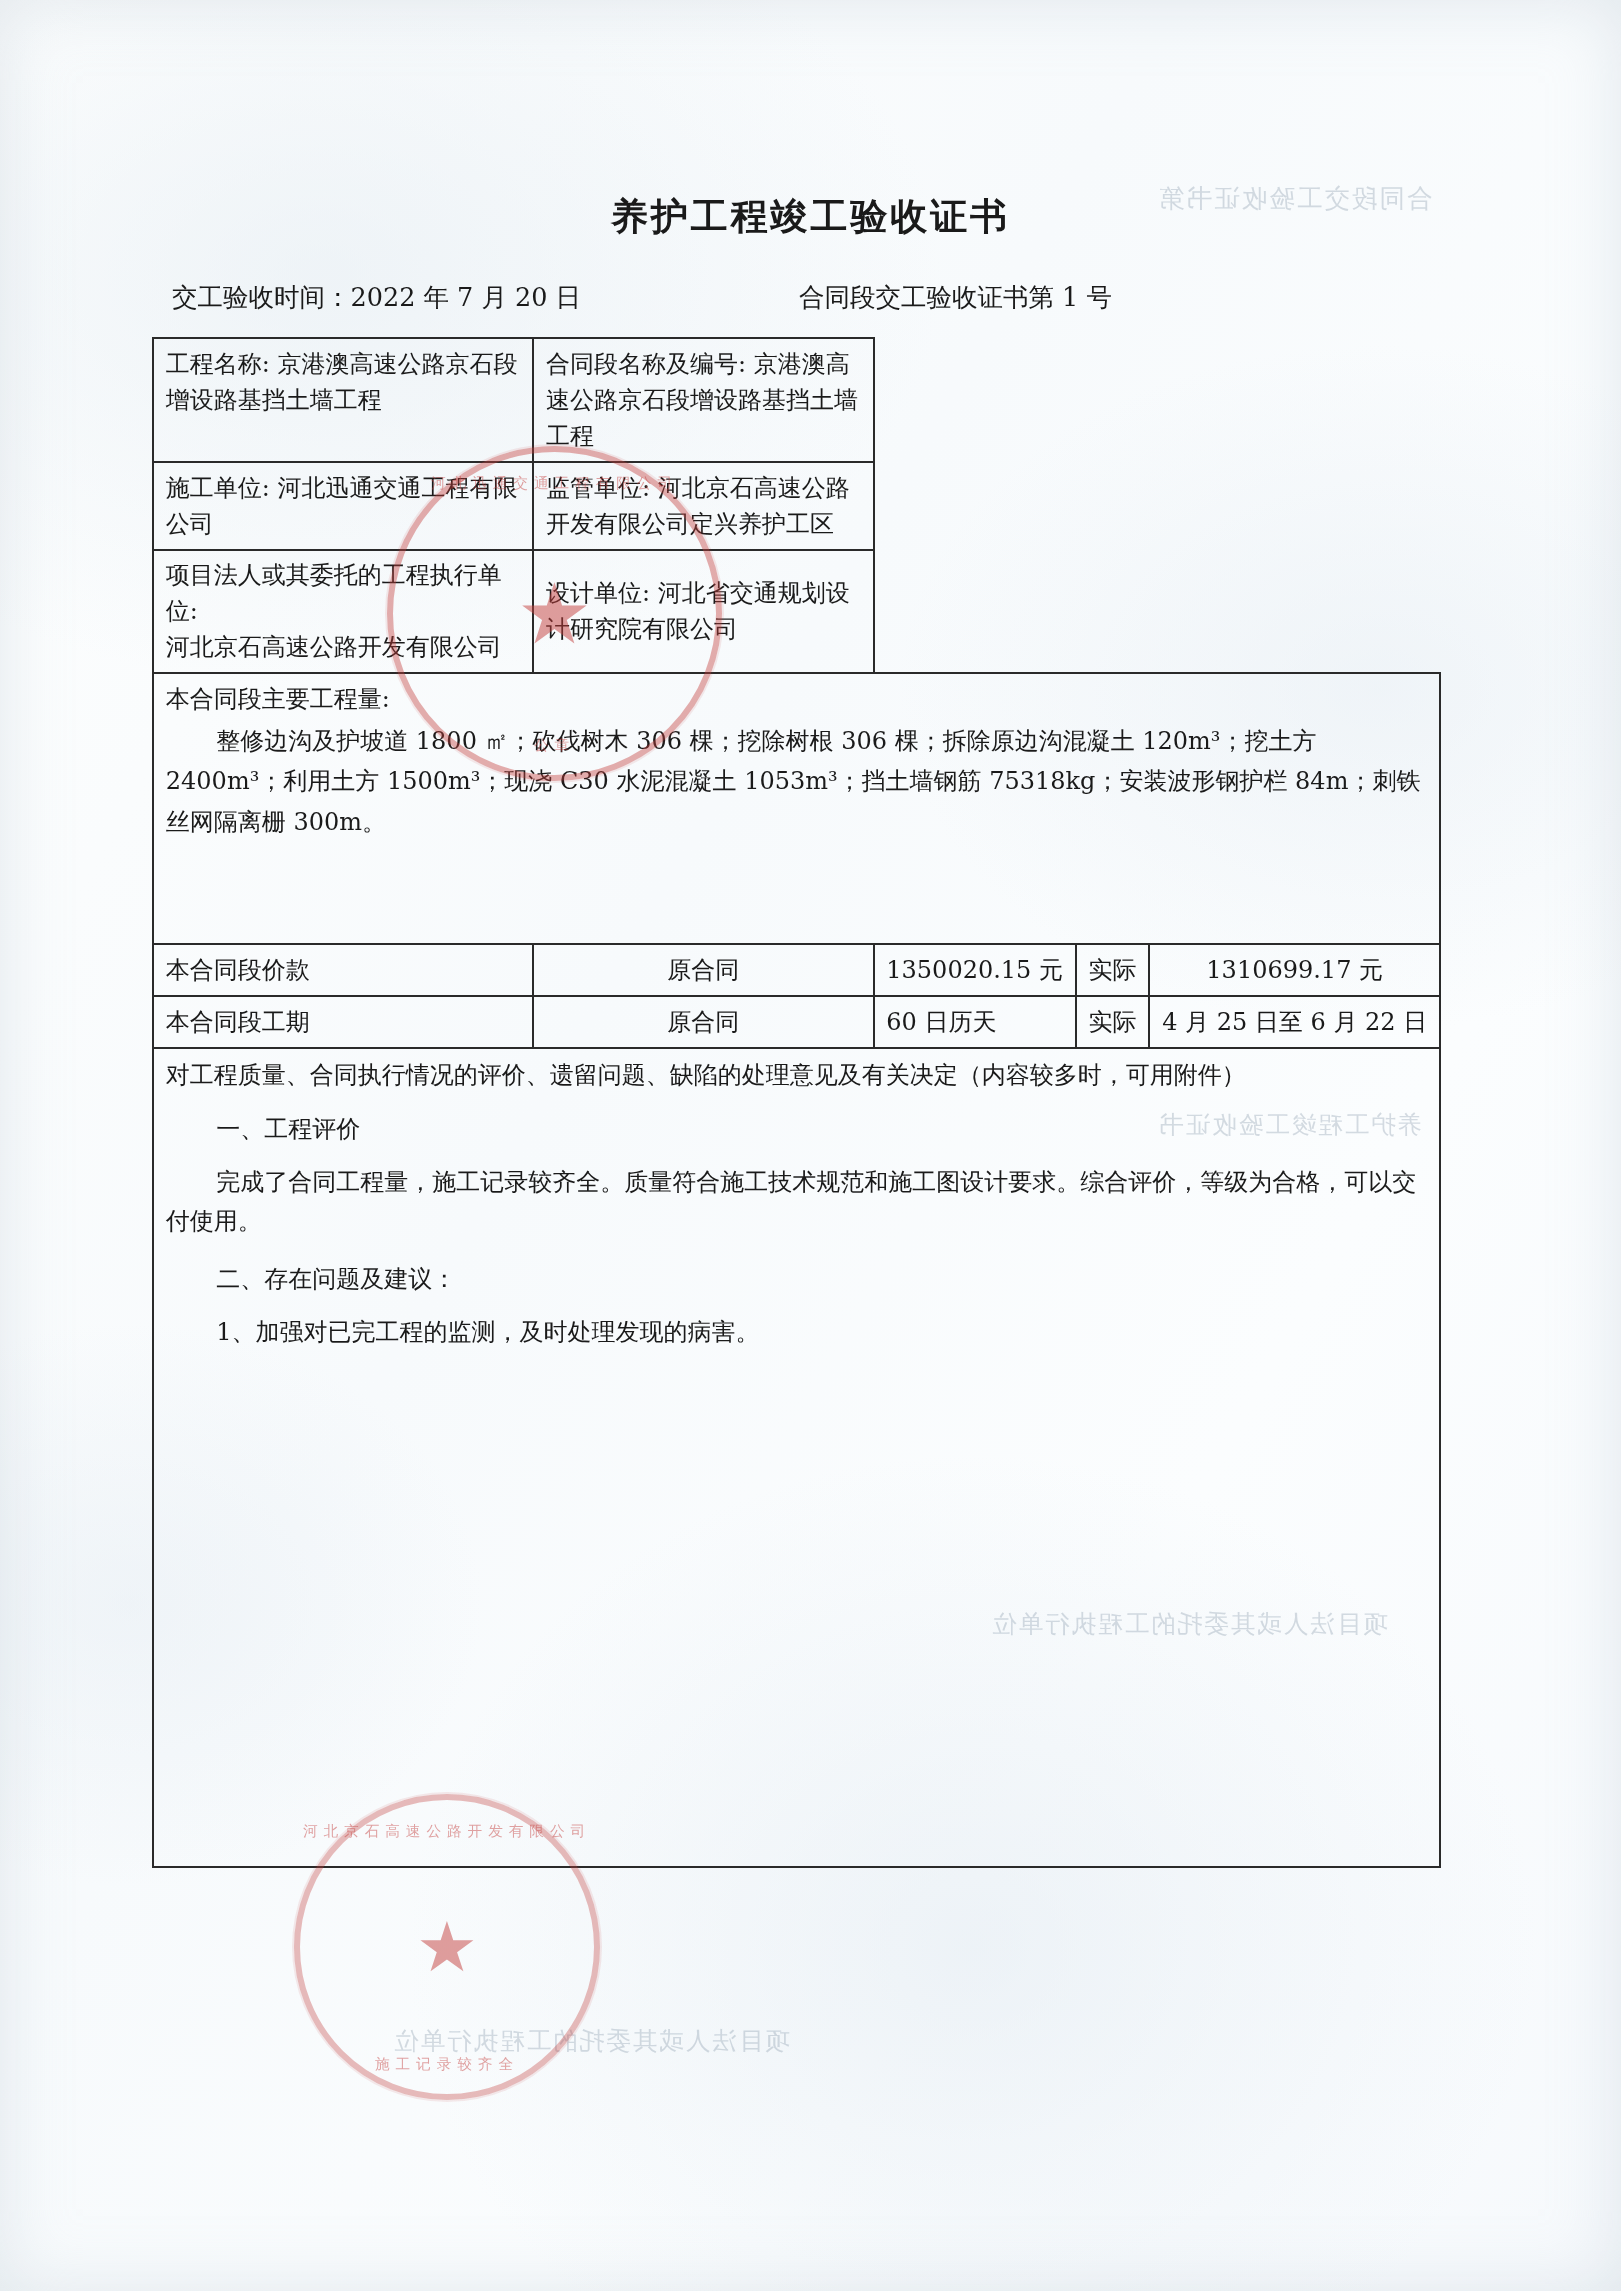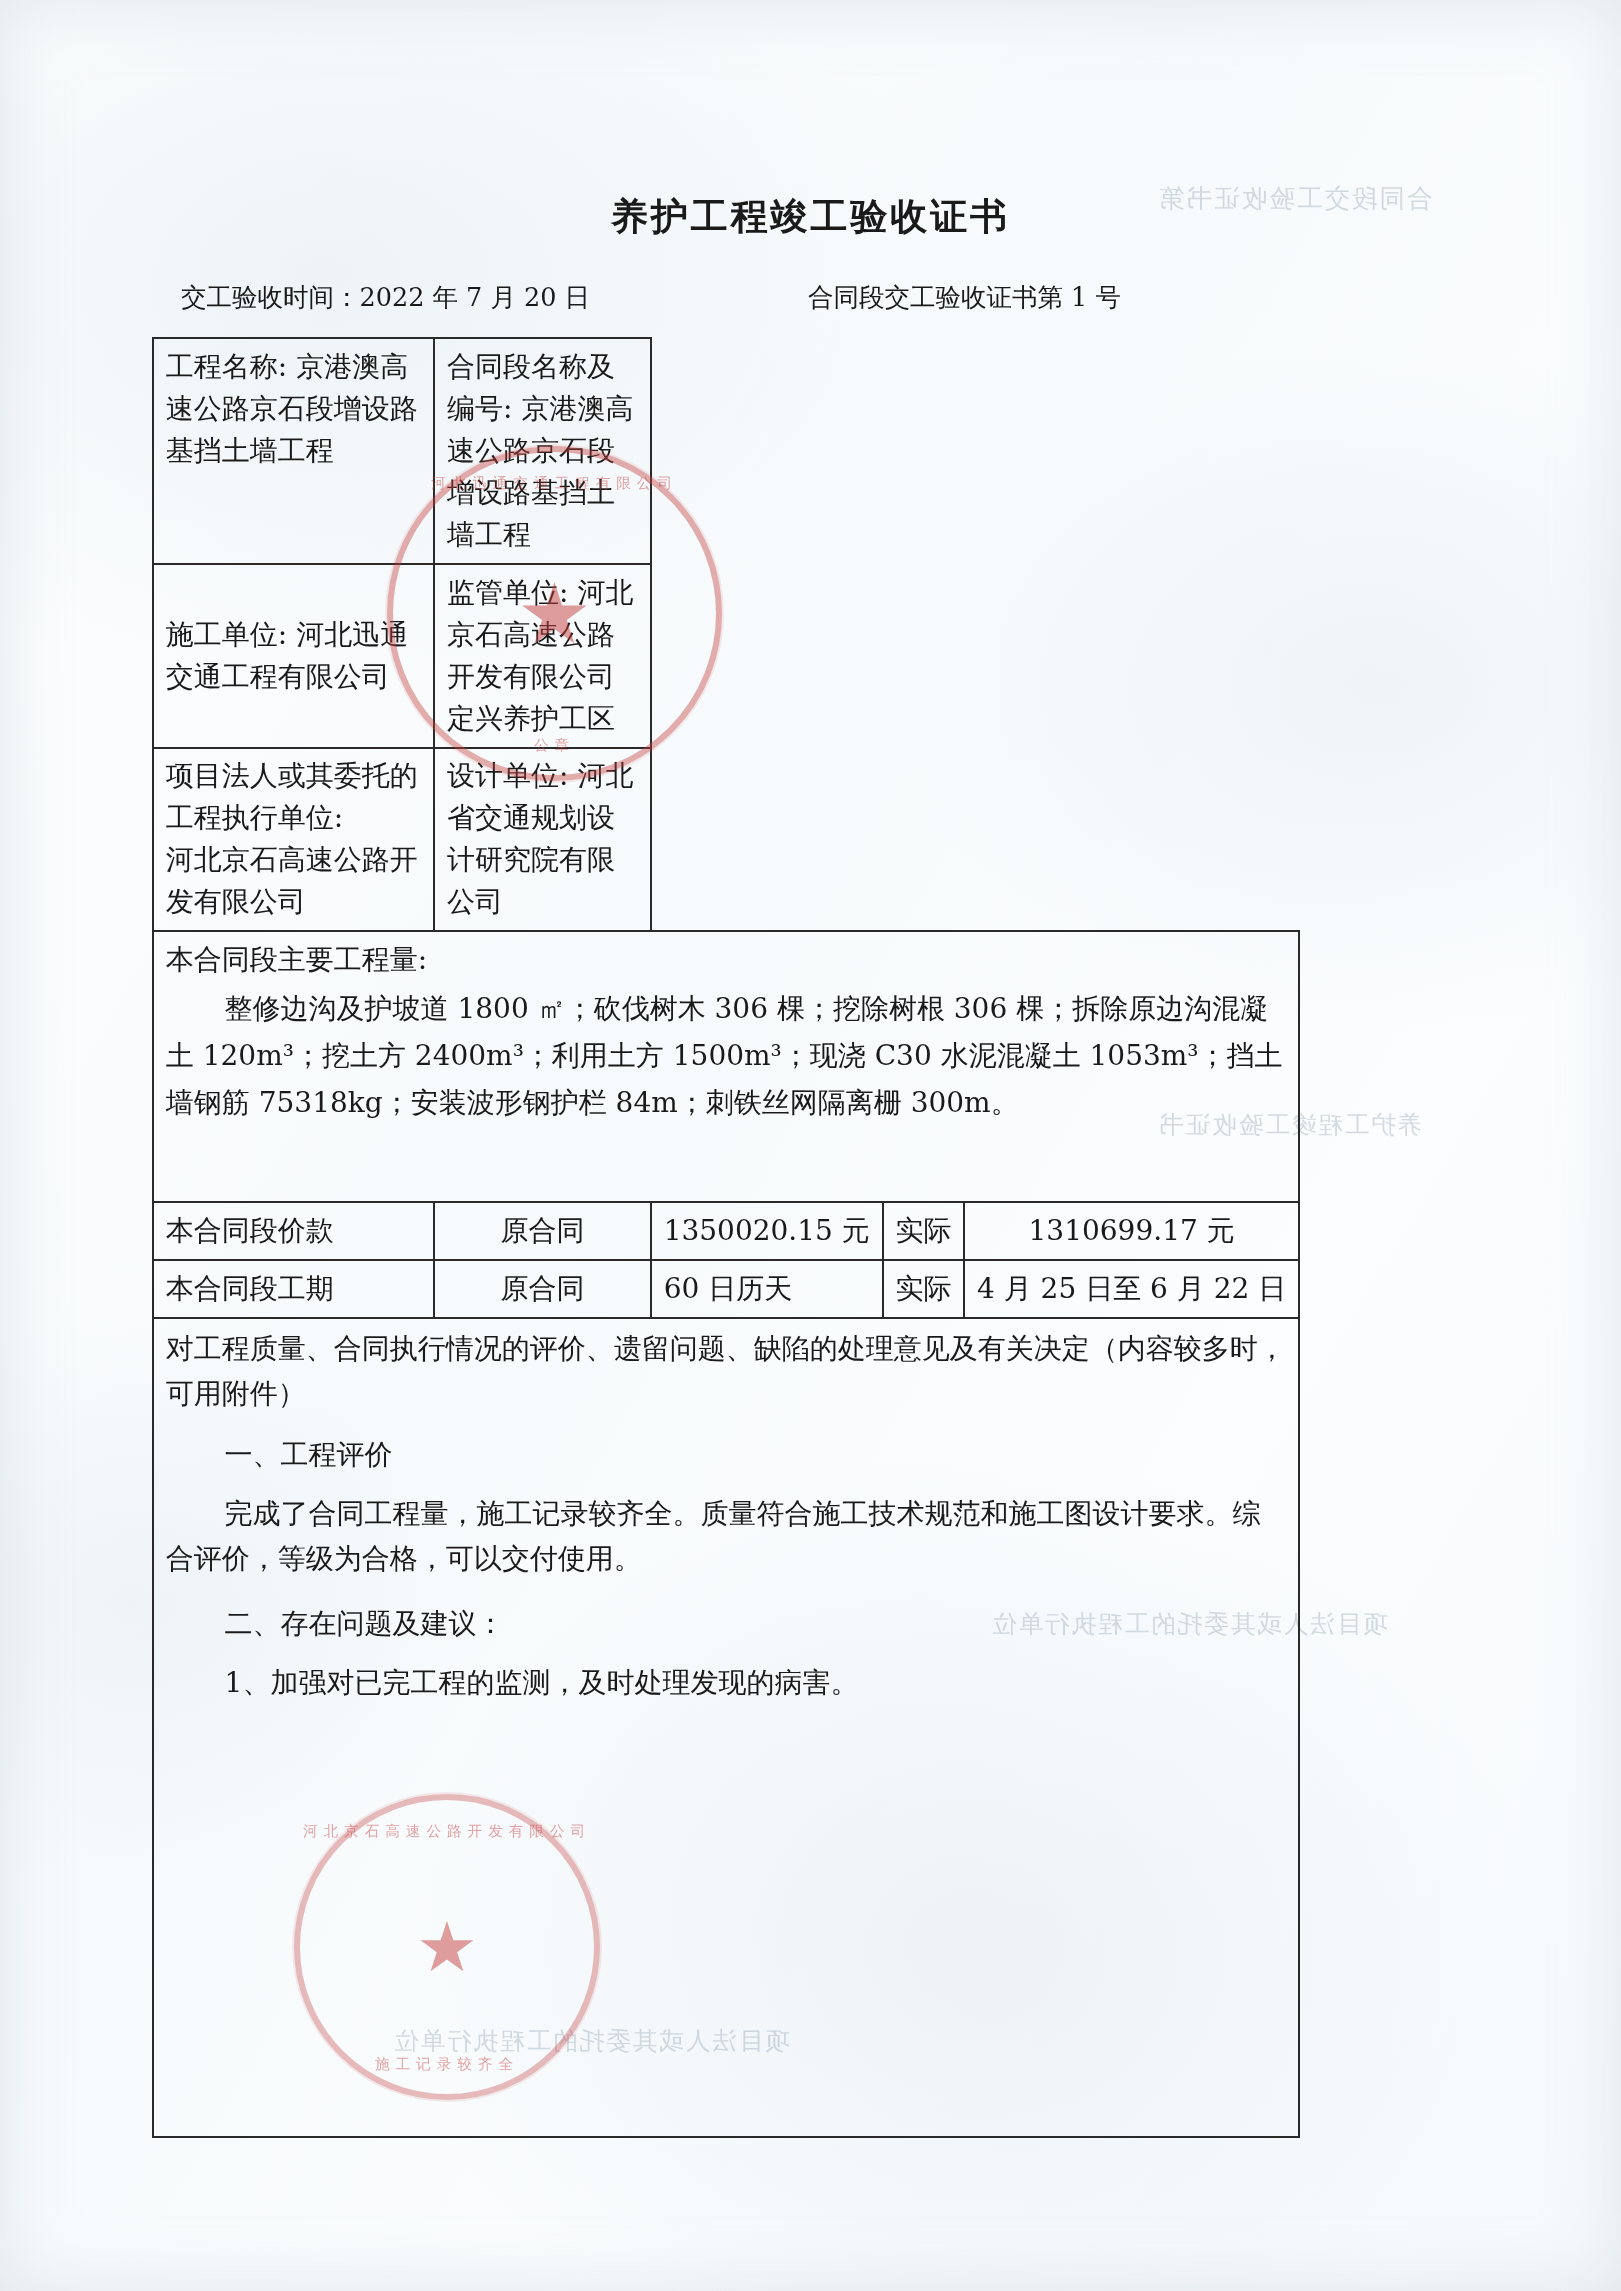--- a/index.html
+++ b/index.html
@@ -88,37 +88,37 @@
     position: absolute;
     left: 0; right: 0;
     top: 192px;
     text-align: center;
     font-size: 37px;
     font-weight: bold;
     letter-spacing: 2.9px;
   }
   .subheader {
     position: absolute;
-    left: 181px;
+    left: 172px;
     top: 280px;
     width: 1284px;
     font-size: 25.5px;
     display: flex;
     align-items: baseline;
   }
   .subheader .left { width: 627px; }
   .subheader .right { flex: 1; }
 
   table.main {
     position: absolute;
     left: 152px;
     top: 337px;
-    width: 1148px;
+    width: 1289px;
     border-collapse: collapse;
-    font-size: 28px;
+    font-size: 24px;
     line-height: 1.5;
   }
   table.main td {
     border: 2px solid #2a2a2a;
     padding: 6.9px 11.8px;
     vertical-align: top;
   }
   .tall-quant { height: 255px; }
   .tall-eval { height: 804px; }
   .money-label { width: 196px; white-space: nowrap; }

